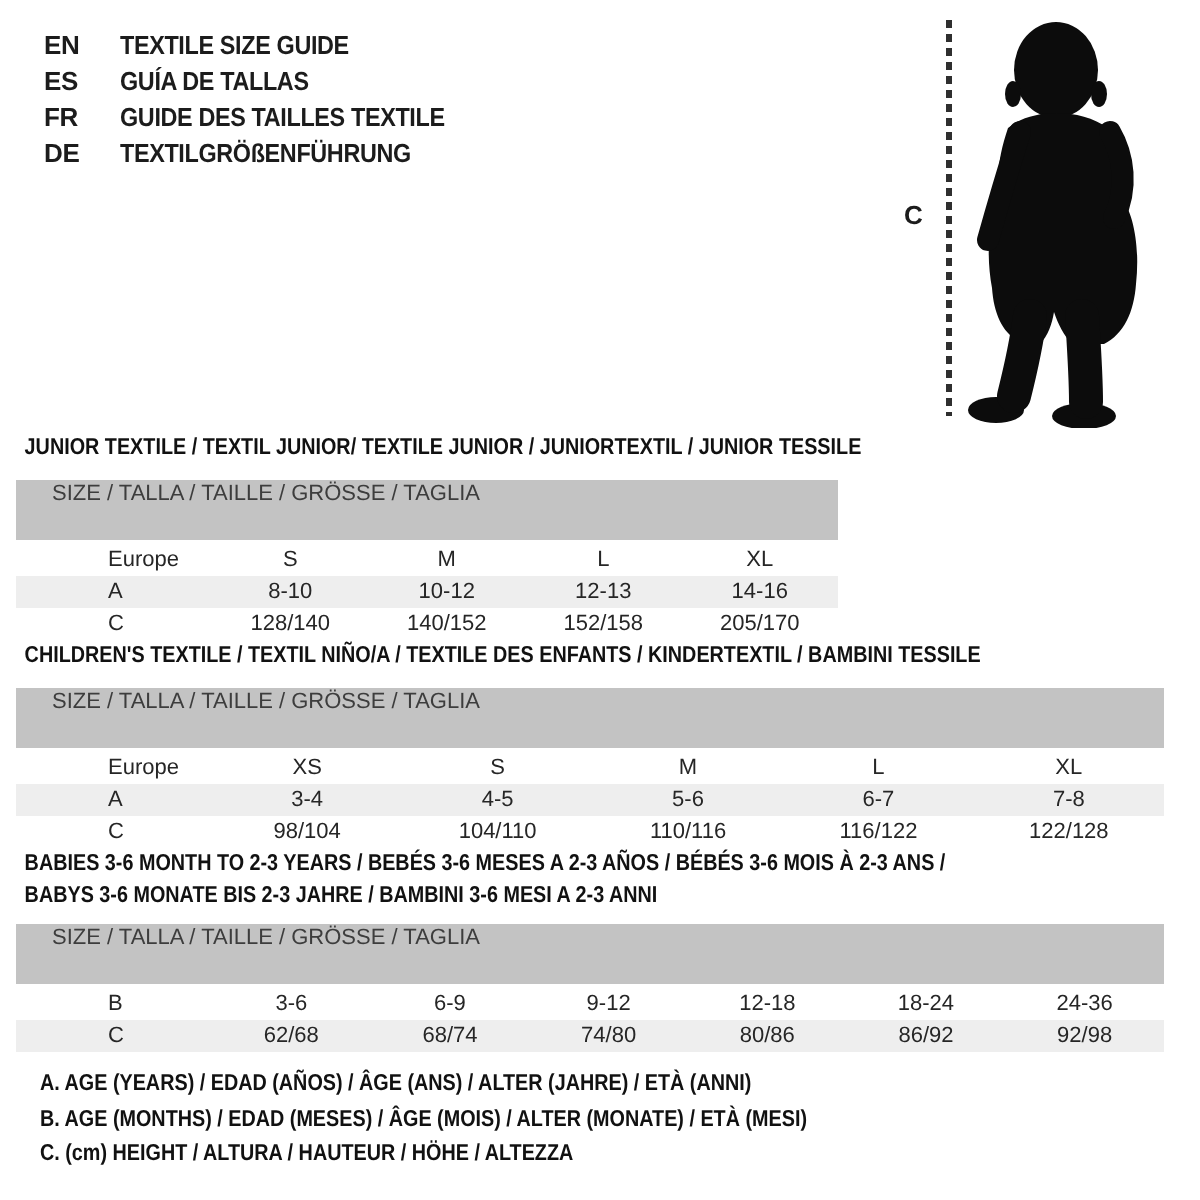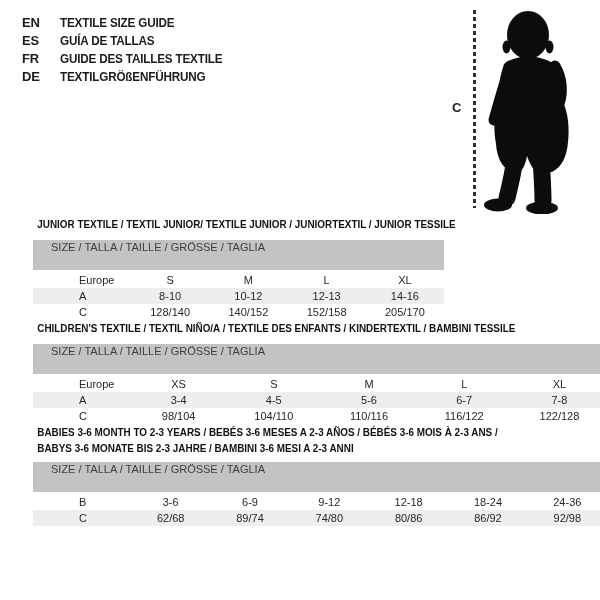--- a/index.html
+++ b/index.html
@@ -12,21 +12,21 @@
   .lang-row{display:flex;height:18px;align-items:center;}
   .lang-code{width:38px;font-weight:bold;font-size:13px;letter-spacing:-.2px;}
   .lang-label{font-weight:bold;font-size:13px;white-space:nowrap;
     transform:scaleX(.9);transform-origin:0 50%;letter-spacing:-.2px;}
   
   .dash{position:absolute;left:473px;top:10px;width:3px;height:198px;
     background:repeating-linear-gradient(to bottom,#2f2f2f 0 4px,transparent 4px 7px);}
   .c-lab{position:absolute;left:452px;top:100px;font-weight:bold;font-size:13px;}
   .baby{position:absolute;left:482px;top:6px;width:96px;height:208px;}
   
-  .sec{position:absolute;left:33px;}
+  .sec{position:absolute;left:8px;}
   .t1{top:216px;width:411px;}
   .t2{top:320px;width:574px;}
   .t3{top:424px;width:574px;}
   .tbl-title{font-weight:bold;font-size:11.5px;line-height:16px;white-space:nowrap;
     transform:scaleX(.86);transform-origin:0 50%;padding-left:5px;color:#111;}
   .tbl{margin-top:8px;}
   .t3 .tbl{margin-top:6px;}
   .size-bar{height:30px;line-height:14px;background:var(--bar,#c3c3c3);
     font-size:11px;color:var(--bartext,#3d3d3d);padding-left:18px;white-space:nowrap;
     margin-bottom:2px;}
@@ -159,24 +159,29 @@
             <div class="cell-val">3-6</div>
             <div class="cell-val">6-9</div>
             <div class="cell-val">9-12</div>
             <div class="cell-val">12-18</div>
             <div class="cell-val">18-24</div>
             <div class="cell-val">24-36</div>
           </div>
           <div class="row shaded">
             <div class="cell-label">C</div>
             <div class="cell-val">62/68</div>
-            <div class="cell-val">89/74</div>
+            <div class="cell-val">68/74</div>
             <div class="cell-val">74/80</div>
             <div class="cell-val">80/86</div>
             <div class="cell-val">86/92</div>
             <div class="cell-val">92/98</div>
           </div>
         </div>
       </section>
     </div>
 
+  <section class="notes" id="notes">
+      <div class="note-line">A. AGE (YEARS) / EDAD (AÑOS) / ÂGE (ANS) / ALTER (JAHRE) / ETÀ (ANNI)</div>
+      <div class="note-line">B. AGE (MONTHS) / EDAD (MESES) / ÂGE (MOIS) / ALTER (MONATE) / ETÀ (MESI)</div>
+      <div class="note-line">C. (cm) HEIGHT / ALTURA / HAUTEUR / HÖHE / ALTEZZA</div>
+    </section>
 
 </div>
 
 </body></html>

